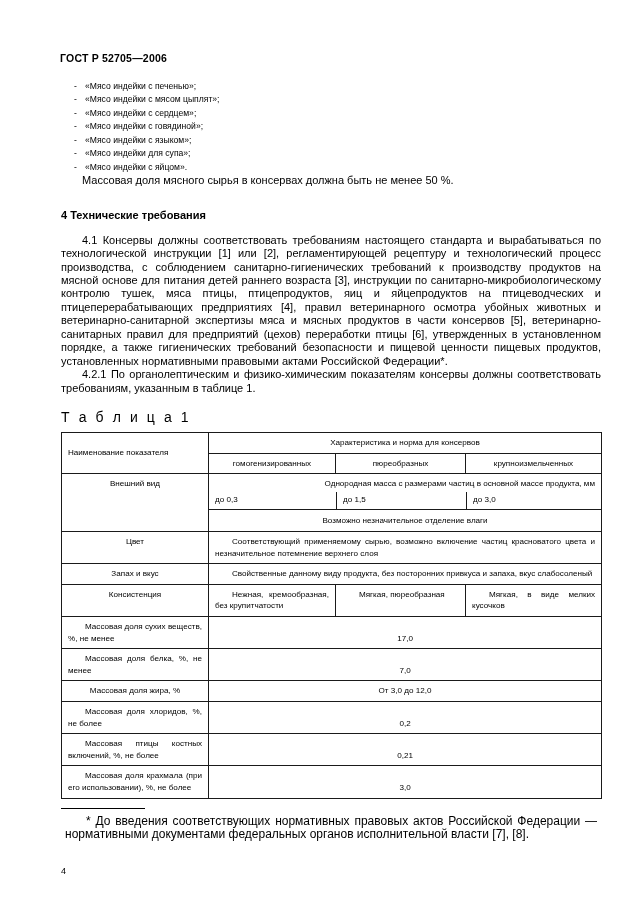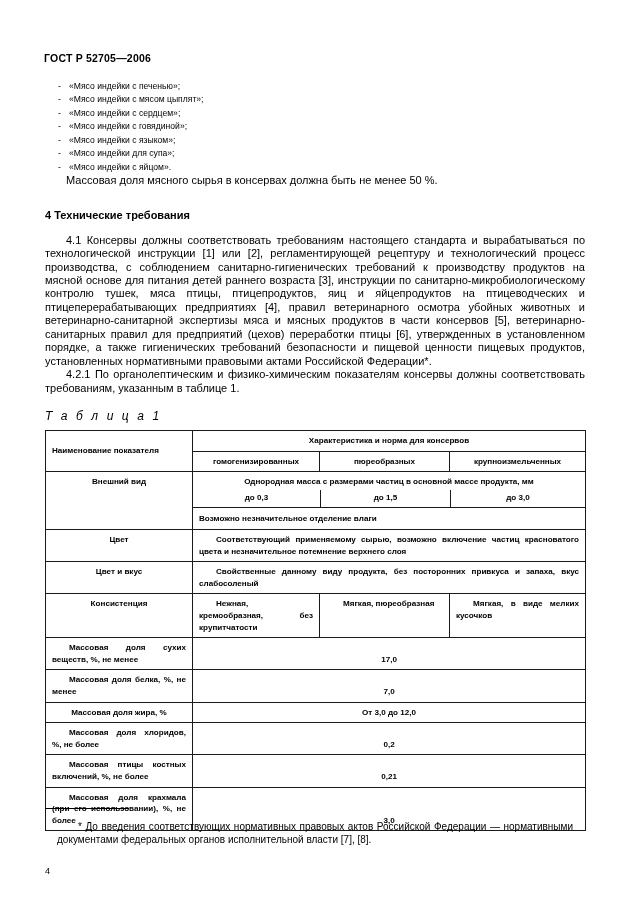--- a/index.html
+++ b/index.html
@@ -10,21 +10,21 @@
   body {
     width: 630px;
     height: 914px;
     position: relative;
     font-family: "Liberation Sans", sans-serif;
     color: #000000;
     -webkit-font-smoothing: antialiased;
   }
   .page {
     position: absolute;
-    left: 0; top: 0;
+    left: 16px; top: 0;
     width: 606px;
     height: 914px;
     overflow: hidden;
     border-radius: 29px;
   }
 
   
   .running-head {
     position: absolute;
     left: 44px;
@@ -88,38 +88,37 @@
     line-height: 13.45px;
     margin: 0;
     text-indent: 21px;
   }
   .spacer-12 { height: 12px; }
   .spacer-14 { height: 14px; }
   .spacer-20 { height: 20px; }
 
   
   .table-caption {
-    font-size: 12px;
+    font-size: 14px;
     letter-spacing: 2.6px;
     margin: 0;
-    font-style: italic;
   }
 
   table.gost {
     border-collapse: collapse;
     width: 540px;
     table-layout: fixed;
     font-size: 8.1px;
     margin-top: 7px;
   }
   table.gost td, table.gost th {
     border: 0.8px solid #1a1a1a;
     padding: 0;
     vertical-align: top;
-    font-weight: bold;
+    font-weight: normal;
   }
   table.gost .pad {
     padding: 4px 6px 4px 6px;
     line-height: 11.6px;
   }
 
   .th-name {
     text-align: left;
     vertical-align: middle !important;
   }
@@ -132,39 +131,38 @@
     text-align: center;
   }
 
   .cell-center { text-align: center; }
   .cell-just-ind { text-align: justify; text-justify: inter-word; text-indent: 17px; }
   .cell-bottom { vertical-align: bottom !important; }
 
   
   .composite { width: 100%; }
   .composite .line-full {
-    text-align: center;
+    text-align: right;
     padding: 4px 6px 2px;
     line-height: 11.6px;
   }
   .composite .triple {
     display: flex;
     width: 100%;
   }
   .composite .triple > div {
     padding: 2px 6px 4px;
-    text-align: center;
     line-height: 11.6px;
     box-sizing: border-box;
   }
   .composite .triple .c1 { width: 127px; }
   .composite .triple .c2 { width: 130px; border-left: 0.8px solid #1a1a1a; }
   .composite .triple .c3 { width: 135px; border-left: 0.8px solid #1a1a1a; }
   .composite .line-bottom {
-    text-align: left;
+    text-align: center;
     padding: 5px 6px 4px;
     line-height: 11.6px;
     border-top: 0.8px solid #1a1a1a;
   }
 
   .val-wrap {
     display: block;
     text-align: center;
     line-height: 11.6px;
   }
@@ -176,22 +174,22 @@
     top: 808px;
     width: 540px;
   }
   .footnote-rule {
     width: 84px;
     height: 0;
     border-top: 0.9px solid #000;
     margin: 0 0 6px 0;
   }
   .footnote {
-    margin: 12px;
-    font-size: 10px;
+    margin: 4px;
+    font-size: 12px;
     line-height: 12.6px;
     text-align: justify;
     text-justify: inter-word;
     text-indent: 21px;
   }
   .page-number {
     position: absolute;
     left: 45px;
     top: 866px;
     font-size: 9px;
@@ -284,21 +282,21 @@
           <td class="cell-center">
             <div class="pad">Цвет</div>
           </td>
           <td colspan="3" class="cell-just-ind">
             <div class="pad">Соответствующий применяемому сырью, возможно включение частиц красноватого цвета и незначительное потемнение верхнего слоя</div>
           </td>
         </tr>
 
         <tr>
           <td class="cell-center">
-            <div class="pad">Цвет и вкус</div>
+            <div class="pad">Запах и вкус</div>
           </td>
           <td colspan="3" class="cell-just-ind">
             <div class="pad">Свойственные данному виду продукта, без посторонних привкуса и запаха, вкус слабосоленый</div>
           </td>
         </tr>
 
         <tr>
           <td class="cell-center">
             <div class="pad">Консистенция</div>
           </td>

